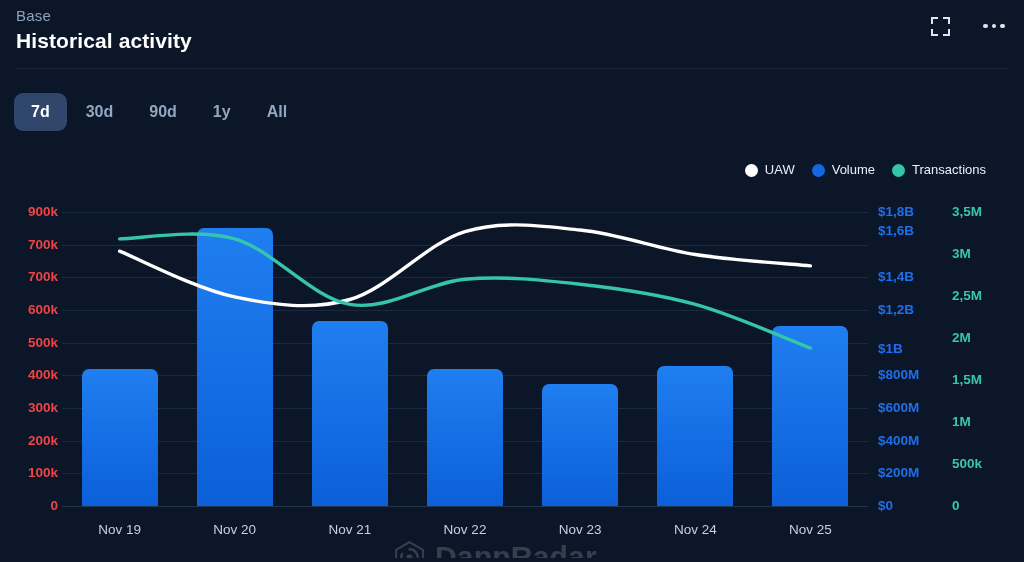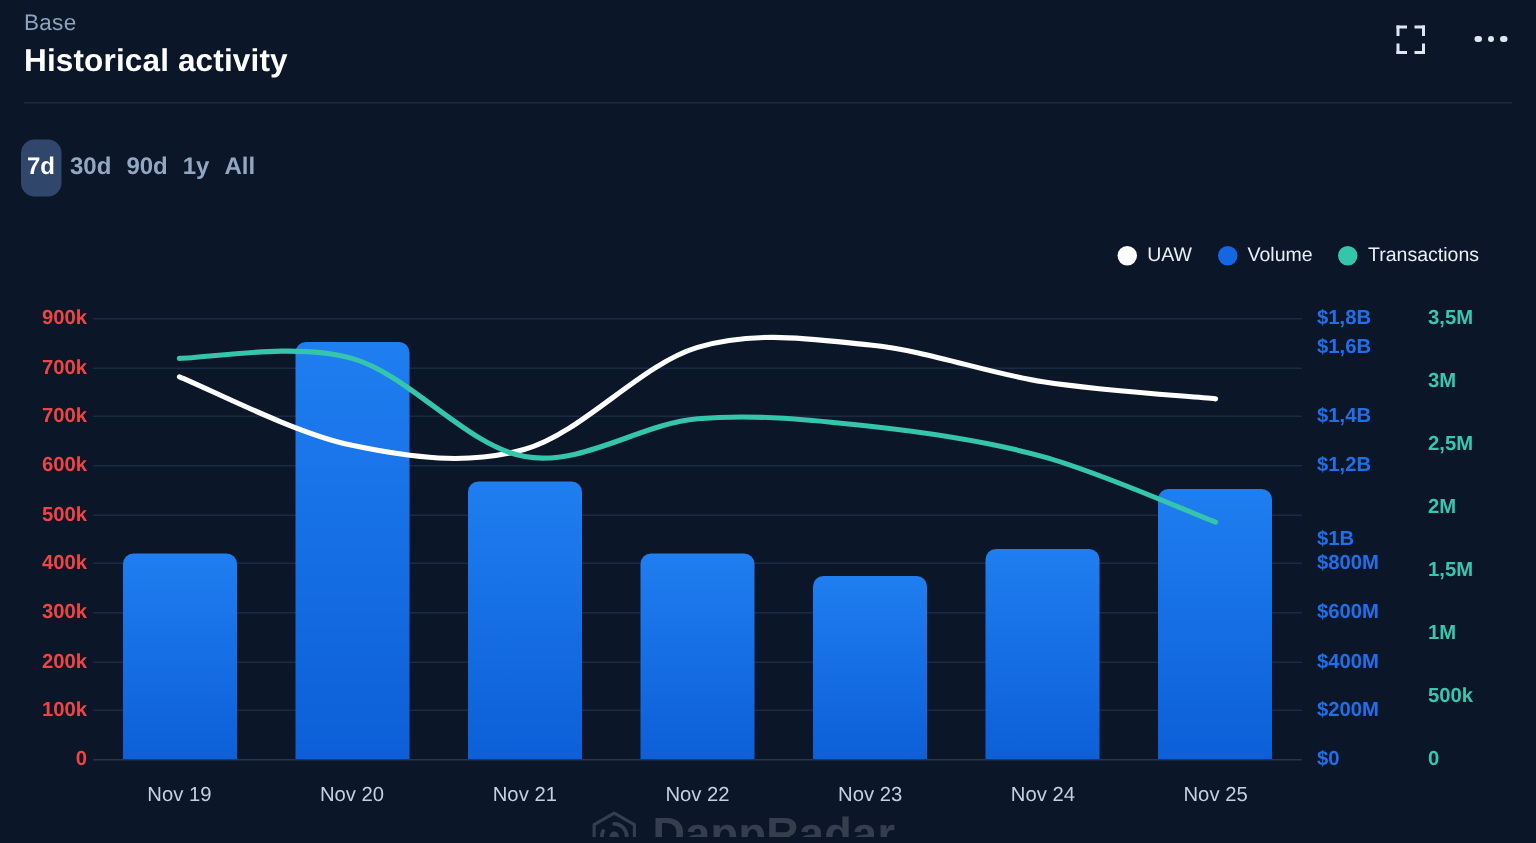--- a/index.html
+++ b/index.html
@@ -45,21 +45,21 @@
   .hdr-rule {
     position:absolute; left:16px; top:68px; width:992px; height:1px;
     background:#1c2a40;
   }
   
   .tabs {
     position:absolute; left:14px; top:93px; display:flex; align-items:center; gap:2px;
   }
   .tab {
     font-size:16px; font-weight:700; color:#94a7c2;
-    padding:9px 4px; border-radius:9px; cursor:pointer;
+    padding:9px 17px; border-radius:9px; cursor:pointer;
     background:transparent; border:0; line-height:20px;
     font-family:"Liberation Sans", sans-serif;
   }
   .tab.active { background:#30466b; color:#ffffff; }
   
   .legend {
     position:absolute; right:38px; top:161px;
     display:flex; align-items:center; gap:17px;
   }
   .leg-item { display:flex; align-items:center; gap:7px; cursor:pointer; }
@@ -173,21 +173,21 @@
       <span style="top: 81.3px;">700k</span>
       <span style="top: 48.7px;">700k</span>
       <span style="top: 16px;">900k</span>
     </div>
   <div class="y-blue" id="yblue">
       <span style="top: 310px;">$0</span>
       <span style="top: 277.3px;">$200M</span>
       <span style="top: 244.7px;">$400M</span>
       <span style="top: 212px;">$600M</span>
       <span style="top: 179.3px;">$800M</span>
-      <span style="top: 163px; text-align: right;">$1B</span>
+      <span style="top: 153px; text-align: right;">$1B</span>
       <span style="top: 114px;">$1,2B</span>
       <span style="top: 81.3px;">$1,4B</span>
       <span style="top: 35px;">$1,6B</span>
       <span style="top: 16px;">$1,8B</span>
     </div>
   <div class="y-teal" id="yteal">
       <span style="top: 310px;">0</span>
       <span style="top: 268px;">500k</span>
       <span style="top: 226px;">1M</span>
       <span style="top: 184px;">1,5M</span>

